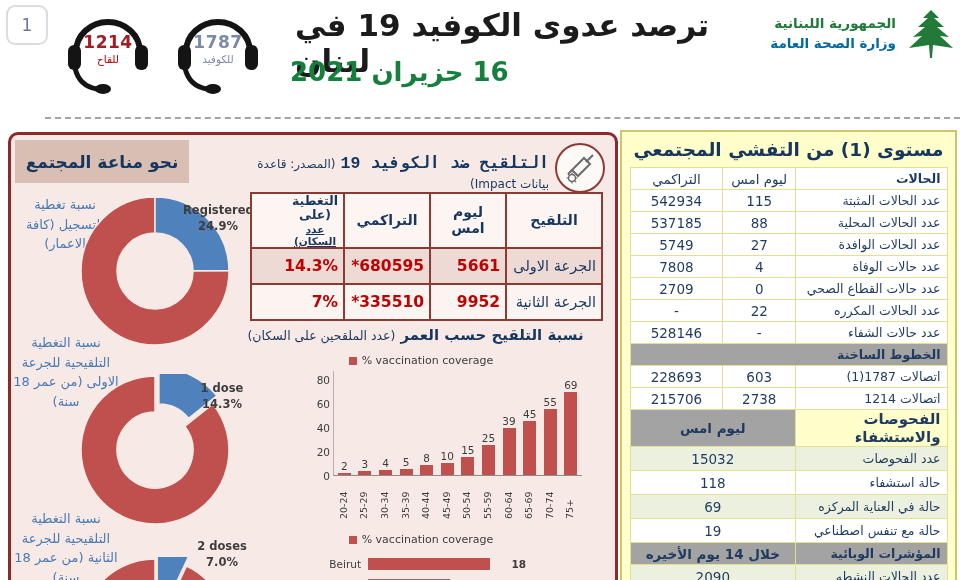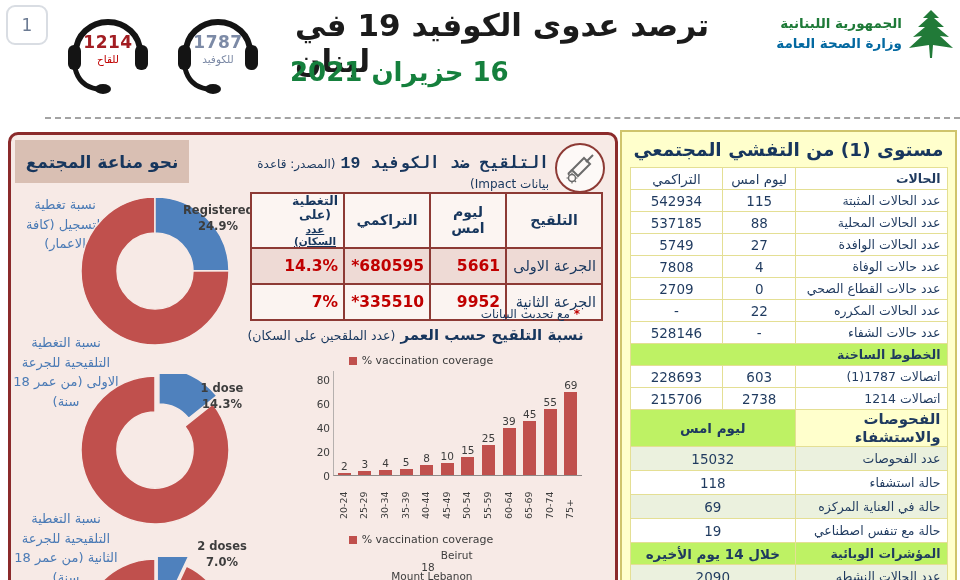--- a/index.html
+++ b/index.html
@@ -13,21 +13,21 @@
   .hl-num{position:absolute;top:26px;left:0;width:96px;font-size:17px;font-weight:bold;letter-spacing:.5px;}
   .hl-label{position:absolute;top:47px;left:0;width:96px;font-size:10.5px;direction:rtl;}
   .hl-red{color:#a21d22;}
   .hl-red2{color:#c00000;}
   .hl-blue{color:#7c8aa6;}
   .main-title{position:absolute;top:7px;left:295px;width:460px;text-align:left;direction:rtl;
               font-size:31px;font-weight:bold;color:#1b1b1b;}
   .main-date{position:absolute;top:57px;left:290px;width:356px;text-align:left;direction:rtl;
              font-size:26px;font-weight:bold;color:#15803d;}
   .ministry{position:absolute;top:8px;right:4px;display:flex;align-items:center;}
-  .ministry-text{text-align:right;line-height:1.45;margin-right:4px;}
+  .ministry-text{text-align:right;line-height:1.45;margin-right:10px;}
   .m1{color:#1e7a38;font-weight:bold;font-size:13.5px;direction:rtl;}
   .m2{color:#0369a1;font-weight:bold;font-size:13.5px;direction:rtl;}
   .dashed-sep{position:absolute;top:117px;left:45px;width:915px;border-top:2px dashed #a3a3a3;}
   
   .main-panel{position:absolute;left:8px;top:132px;width:604px;height:470px;background:#f7eae6;
               border:3px solid #8b2a2b;border-radius:10px;overflow:hidden;}
   .imm-title{position:absolute;left:4px;top:5px;width:174px;height:43px;background:#d9bfb3;
              color:#17365d;font-weight:bold;font-size:17px;display:flex;align-items:center;justify-content:center;direction:rtl;}
   .donut-label{position:absolute;color:#4a7ab5;font-size:13px;text-align:center;direction:rtl;line-height:1.5;}
   .donut-slot{position:absolute;}
@@ -58,33 +58,33 @@
   .plot{position:absolute;left:322px;top:236px;width:248px;height:104px;border-left:1px solid #b5b0ae;border-bottom:1px solid #8f8a88;}
   .bars{display:flex;align-items:flex-end;height:100%;}
   .bslot{width:20.6px;display:flex;flex-direction:column;align-items:center;justify-content:flex-end;}
   .bval{font-size:10.5px;color:#3c3c3c;margin-bottom:1px;}
   .bar{width:13px;background:#c0504d;}
   .xlabels{position:absolute;left:322px;top:342px;width:248px;height:42px;display:flex;}
   .xl{width:20.6px;display:flex;justify-content:center;}
   .xl span{writing-mode:vertical-rl;transform:rotate(180deg);font-size:9.5px;color:#3c3c3c;}
   .yaxis span{position:absolute;left:-26px;width:22px;text-align:right;font-size:10.5px;color:#3c3c3c;}
   .gov-rows{position:absolute;left:250px;top:414px;width:330px;}
-  .gov-row{display:flex;align-items:center;height:21px;flex-direction:column;}
+  .gov-row{display:flex;align-items:flex-end;height:21px;}
   .gov-lbl{width:100px;text-align:right;font-size:10.5px;color:#3c3c3c;padding-right:7px;}
   .gov-bar{height:12px;background:#c0504d;}
-  .gov-val{font-size:10.5px;color:#3c3c3c;margin-left:4px;}
+  .gov-val{font-size:10.5px;color:#3c3c3c;margin-left:21px;font-weight:bold;}
   
   .yellow-panel{position:absolute;left:620px;top:130px;width:333px;height:480px;background:#ffffcc;
                 border:2px solid #cfc46c;overflow:hidden;}
   .yp-title{margin-top:7px;text-align:center;direction:rtl;color:#17365d;font-weight:bold;font-size:18.5px;}
   .yp-table{margin:7px auto 0 auto;border-collapse:collapse;direction:rtl;width:318px;}
   .yp-table td{border:1px solid #e4df94;background:#fff;color:#1f3a5f;font-size:12.5px;padding:0 6px;height:21px;}
   .yp-table td.v{text-align:center;direction:ltr;font-size:13.5px;}
   .yp-table td.hd{font-weight:bold;}
-  .yp-table td.sec{background:#bef264;font-weight:bold;}
+  .yp-table td.sec{background:#a3a3a3;font-weight:bold;}
   .yp-table td.big{font-size:15px;font-weight:bold;background:#ffffcc;height:27px;}
   .yp-table td.alt{background:#ebf1de;}
   .yp-table tr.t td{height:23px;}
 </style>
 </head>
 <body>
 
 <div class="page">
 
   <div class="page-num">
@@ -213,24 +213,20 @@
           </tr>
           <tr class="vax-row-b">
             <td class="lbl">الجرعة الثانية</td>
             <td class="num">9952</td>
             <td class="num">*335510</td>
             <td class="num">7%</td>
           </tr>
         </tbody>
     </table>
 
-    <div class="footnote">
-      <span class="star">*</span>
-      <span>مع تحديث البيانات</span>
-    </div>
 
     <div class="chart-title" style="left:232px;top:190px;width:345px;">
       <span class="ct-b">نسبة التلقيح حسب العمر</span>
       <span class="ct-s">(عدد الملقحين على السكان)</span>
     </div>
     <div class="legend" style="left:300px;top:219px;width:220px;">
       <span class="sq"></span>
       <span>% vaccination coverage</span>
     </div>
     <div class="plot">

